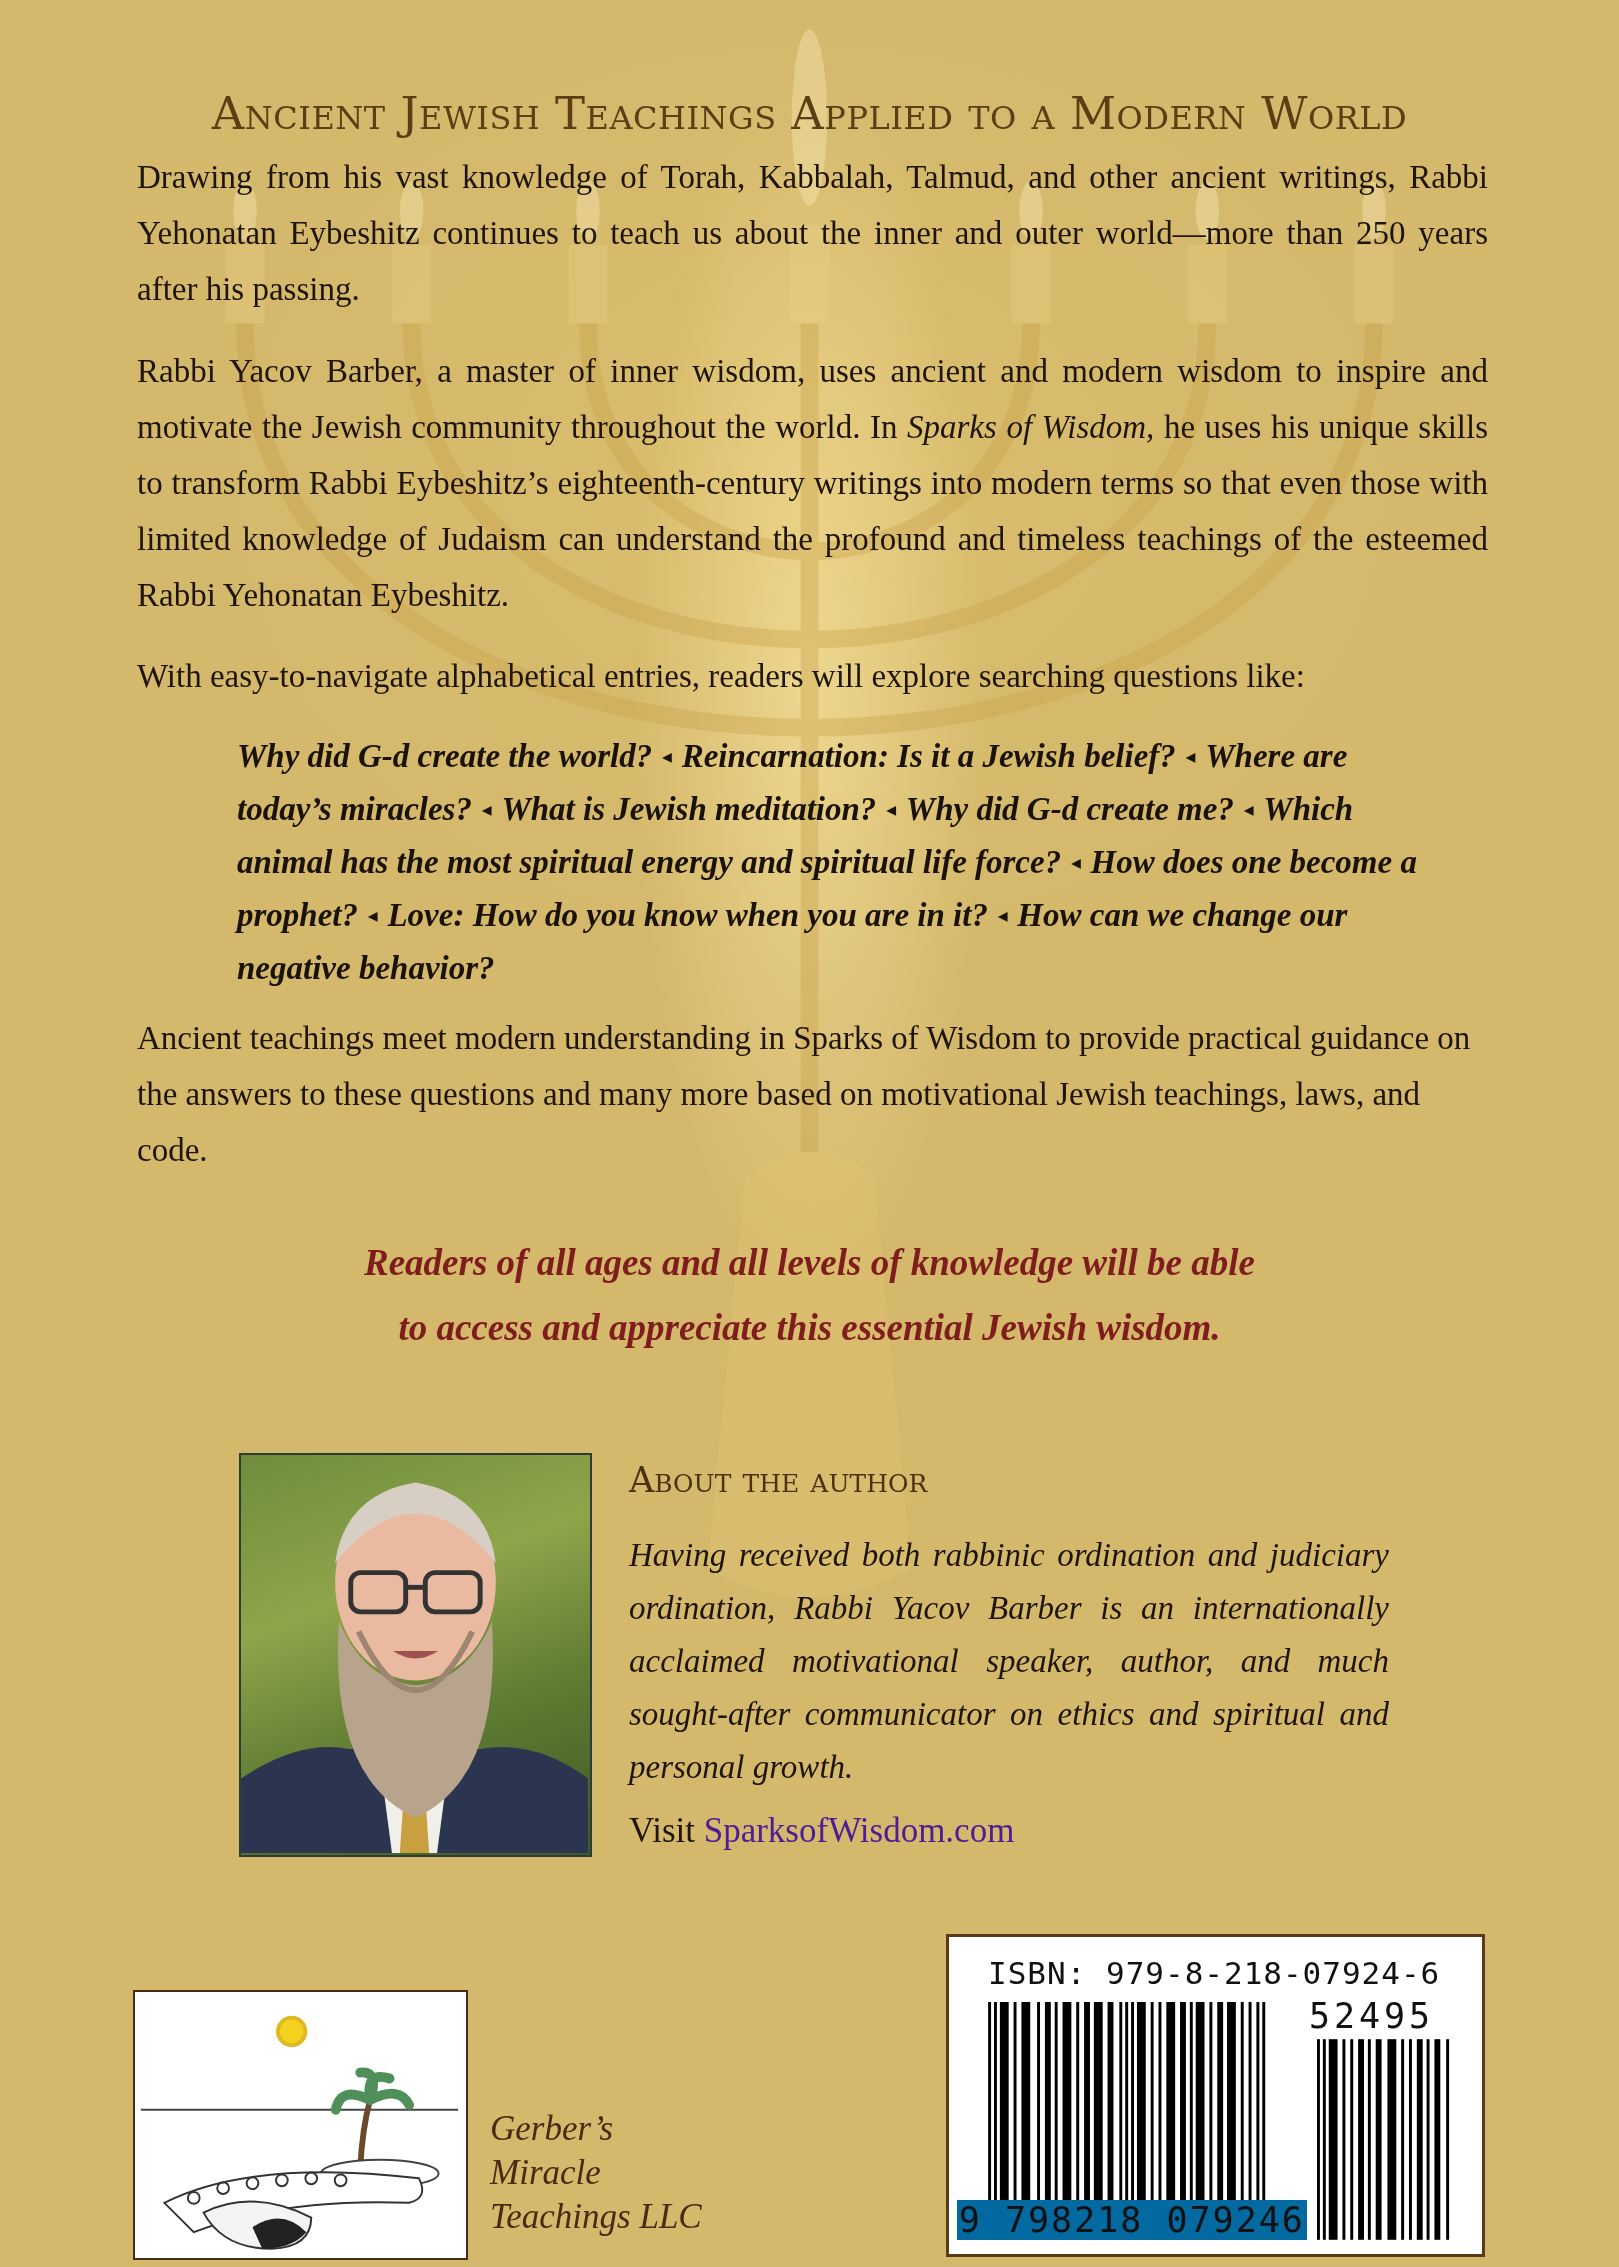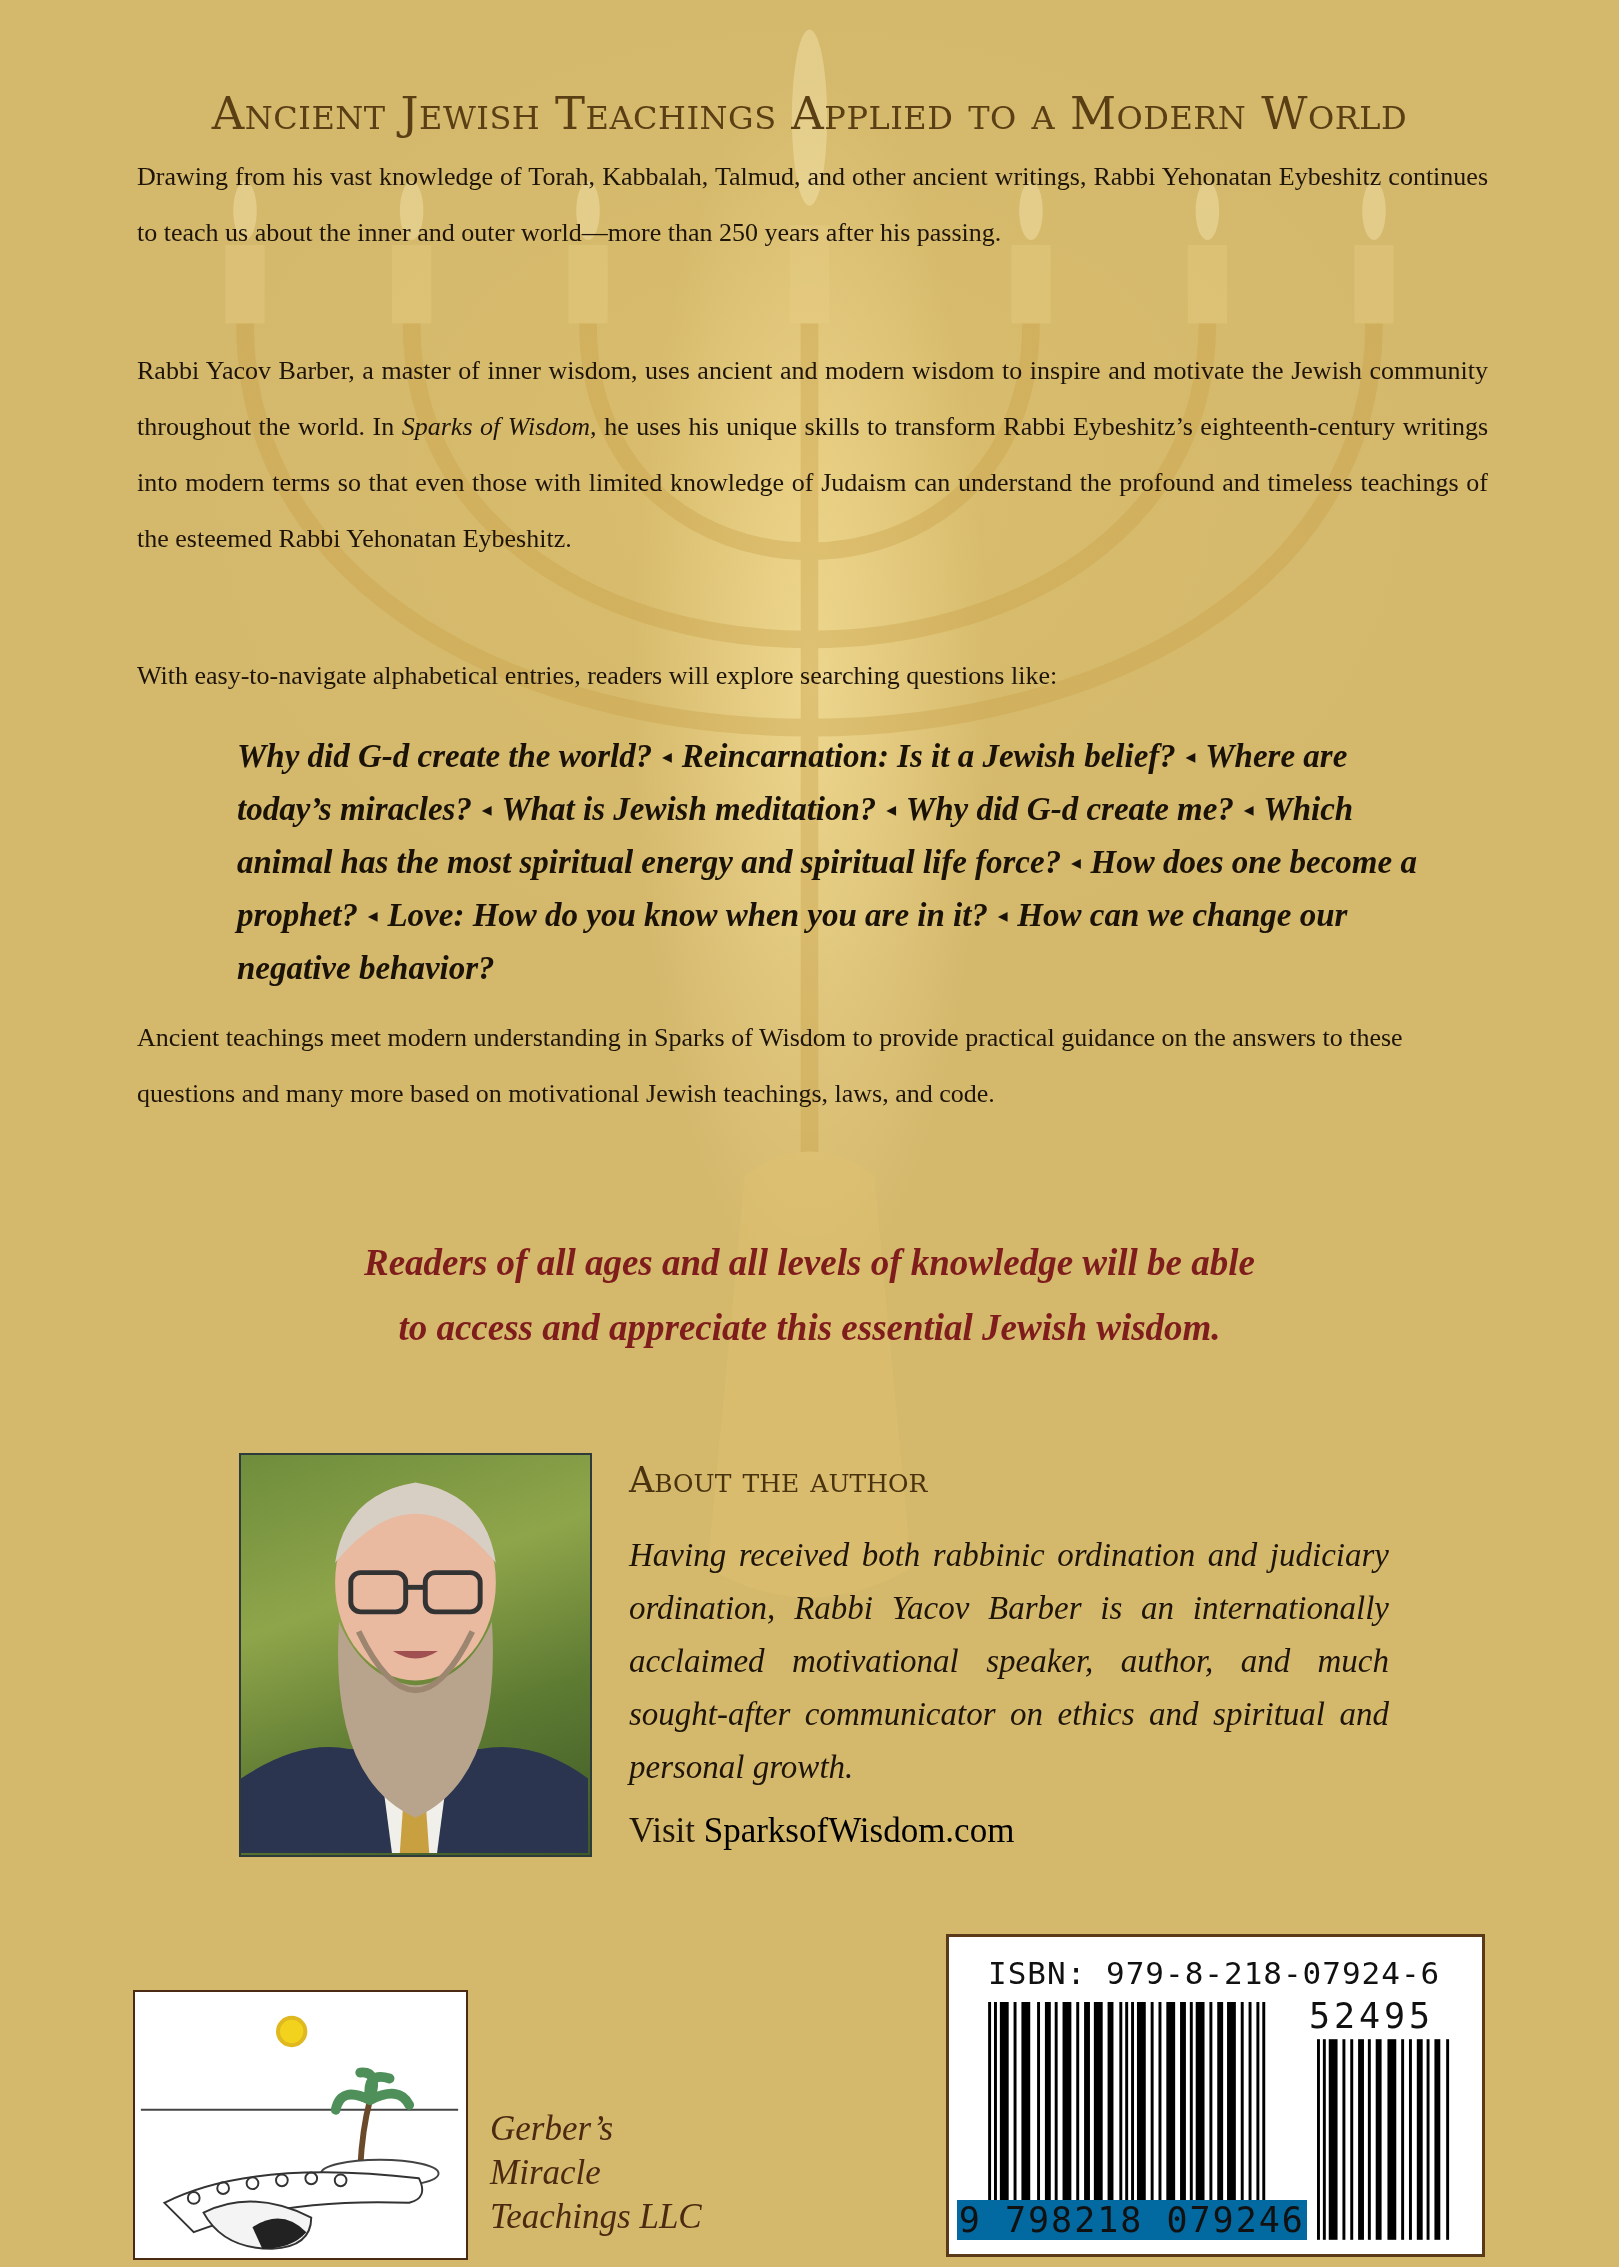--- a/index.html
+++ b/index.html
@@ -18,21 +18,21 @@
   }
   .menorah { position:absolute; left:0; top:0; width:1619px; height:1666px; opacity:0.38; pointer-events:none; }
   .page { position:absolute; inset:0; }
 
   .headline {
     position:absolute; left:0; width:1619px; top:57px; text-align:center;
     font-family:"DejaVu Serif", serif; font-size:45px; color:#5a3f14;
     letter-spacing:0.5px; font-variant:small-caps; font-weight:normal;
   }
   .para {
-    position:absolute; left:137px; width:1351px; font-size:26px; line-height:56px;
+    position:absolute; left:137px; width:1351px; font-size:33px; line-height:56px;
     text-align:justify; margin:0;
   }
   .p1 { top:149px; }
   .p2 { top:343px; }
   .p3 { top:648px; text-align:left; }
   .questions {
     position:absolute; left:225px; width:1186px; top:718px; font-size:33px;
     line-height:53px; font-style:italic; font-weight:bold; margin:12px; color:#1a1206;
   }
   .q-sep { font-style:normal; font-size:19.6px; margin:0 9.8px; vertical-align:3.9px; }
@@ -48,21 +48,21 @@
   }
   .about-heading {
     position:absolute; left:629px; top:1460px; font-family:"DejaVu Serif", serif;
     font-size:35px; color:#4a3410; font-variant:small-caps;
   }
   .about-text {
     position:absolute; left:629px; top:1529px; width:760px; font-size:33px;
     line-height:53px; text-align:justify; margin:0;font-style:italic;
   }
   .visit { position:absolute; left:629px; top:1811px; font-size:35px; color:#1e1508; }
-  .visit .site { color:#000000; }
+  .visit .site { color:#4c1d95; }
   .publisher-logo {
     position:absolute; left:133px; top:1990px; width:335px; height:270px;
     background:#fff; border:2.9px solid #4a2a12; box-sizing:border-box; overflow:hidden;
   }
   .publisher-name {
     position:absolute; left:490px; top:2107px; font-size:35px; line-height:44px;
     font-style:italic; color:#4a2a10;
   }
   .isbn-box {
     position:absolute; left:946px; top:1934px; width:539px; height:323px;

